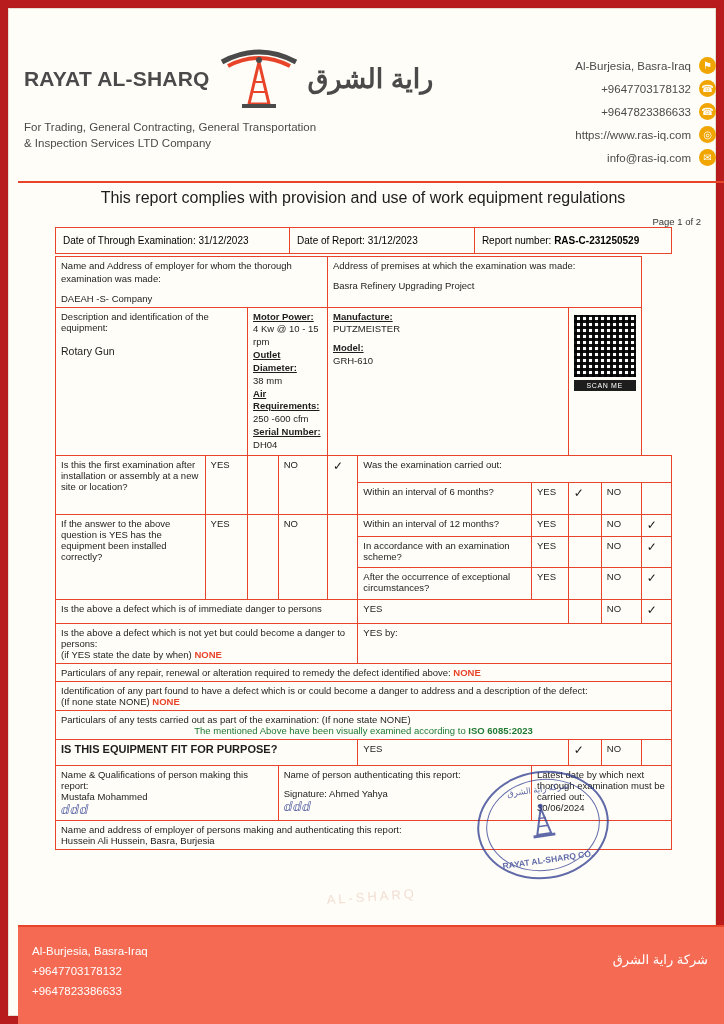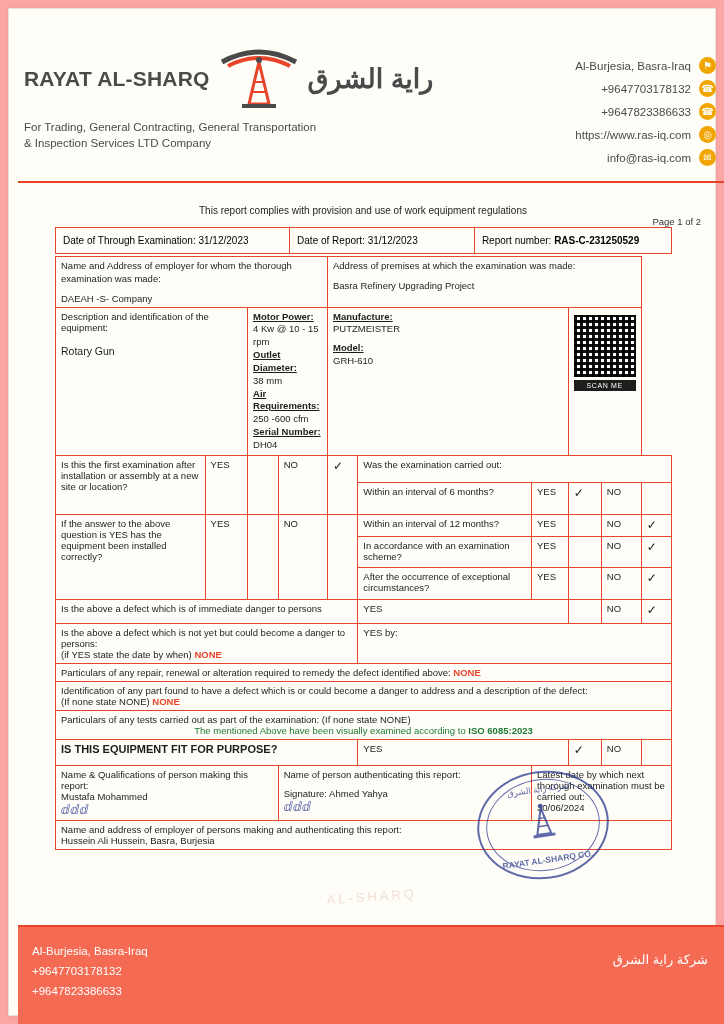--- a/index.html
+++ b/index.html
@@ -7,21 +7,21 @@
     padding: 0;
     background: #d8d4cc;
   }
   body {
     font-family: "Liberation Sans", sans-serif;
   }
   .page {
     position: relative;
     width: 724px;
     height: 1024px;
-    background: #fca5a5;
+    background: #b91c1c;
     overflow: hidden;
   }
   .sheet {
     position: absolute;
     left: 8px;
     top: 8px;
     width: 708px;
     height: 1008px;
     background: #fffdf7;
     border: 1px solid #e8e0d2;
@@ -112,22 +112,22 @@
     width: 708px;
     text-align: center;
   }
   .doc-title {
     font-size: 13.5px;
     font-weight: bold;
     color: #1d1d1d;
     letter-spacing: 0.2px;
   }
   .doc-sub {
-    margin-top: 20px;
-    font-size: 10px;
+    margin-top: 4px;
+    font-size: 16px;
     color: #1d1d1d;
   }
   .page-of {
     position: absolute;
     right: 14px;
     top: 207px;
     font-size: 9.5px;
     color: #333;
     margin-left: 21px;
   }

